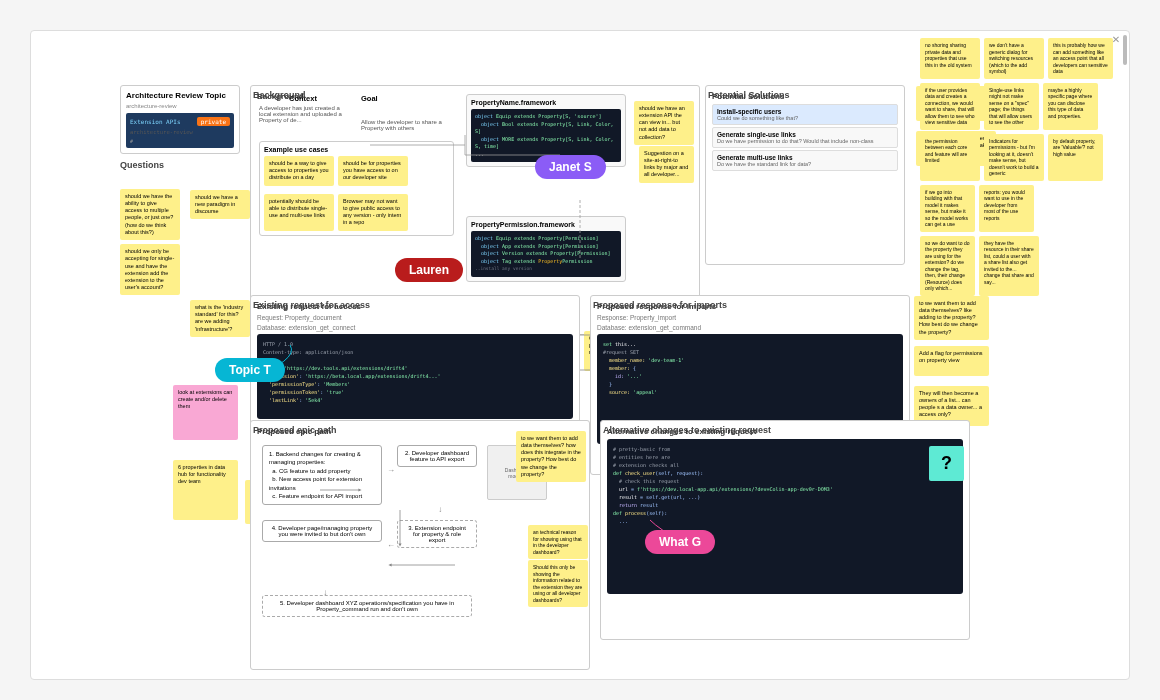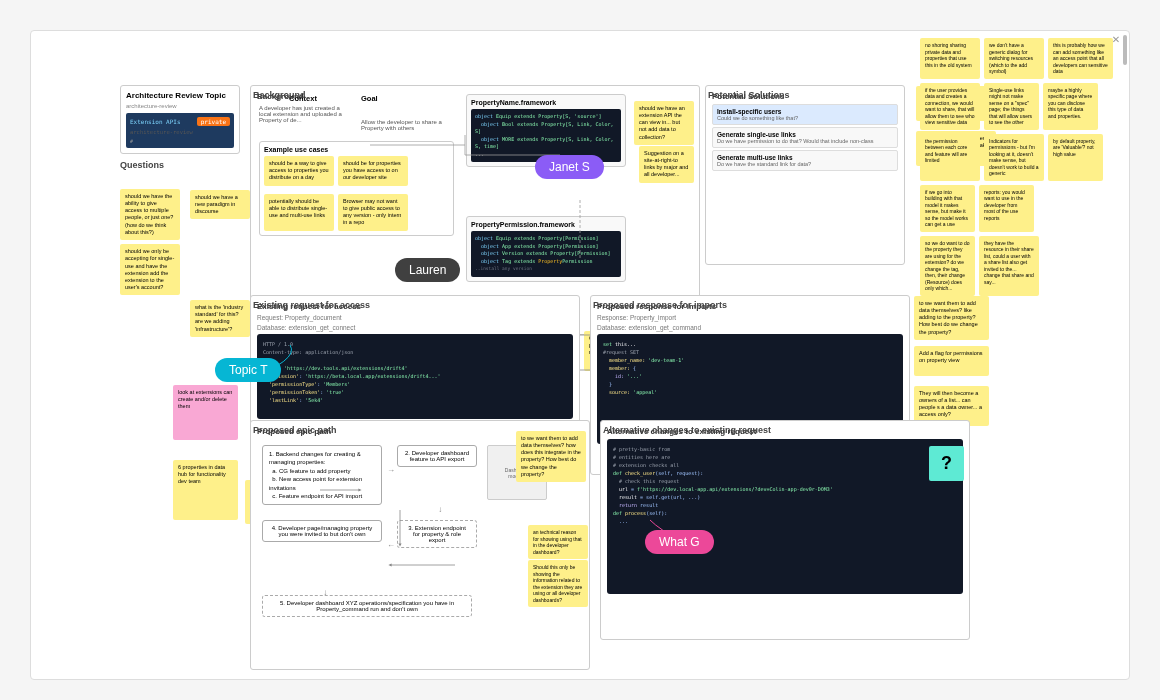--- a/index.html
+++ b/index.html
@@ -60,21 +60,21 @@
       color: #777;
       margin-bottom: 3px;
     }
 
     
     .cursor-label {
       position: absolute;
       border-radius: 12px;
       padding: 5px 14px;
       font-size: 12px;
-      font-weight: 400;
+      font-weight: 700;
       color: white;
       z-index: 100;
       cursor: default;
     }
 
     
     .arch-box {
       position: absolute;
       top: 85px;
       left: 120px;
@@ -545,21 +545,21 @@
 
     <div class="sticky sticky-teal" style="position:absolute; right:5px; top:25px; width:35px; height:35px; font-size:18px; font-weight:700; display:flex; align-items:center; justify-content:center;">?</div>
 
     <div class="sticky sticky-yellow" style="position:absolute; left:-85px; top:10px; width:70px; min-height:35px; font-size:5.5px;">to we want them to add data themselves? how does this integrate in the property? How best do we change the property?</div>
   </div>
 
   <div class="cursor-label" style="left:535px; top:155px; background:#8b5cf6;">
     <span>Janet S</span>
   </div>
 
-  <div class="cursor-label" style="left:395px; top:258px; background:#404040;">
+  <div class="cursor-label" style="left:395px; top:258px; background:#b91c1c;">
     <span>Lauren</span>
   </div>
 
   <div class="cursor-label" style="left:215px; top:358px; background:#06b6d4;">
     <span>Topic T</span>
   </div>
 
   <div class="cursor-label" style="left:645px; top:530px; background:#ec4899;">
     <span>What G</span>
   </div>

